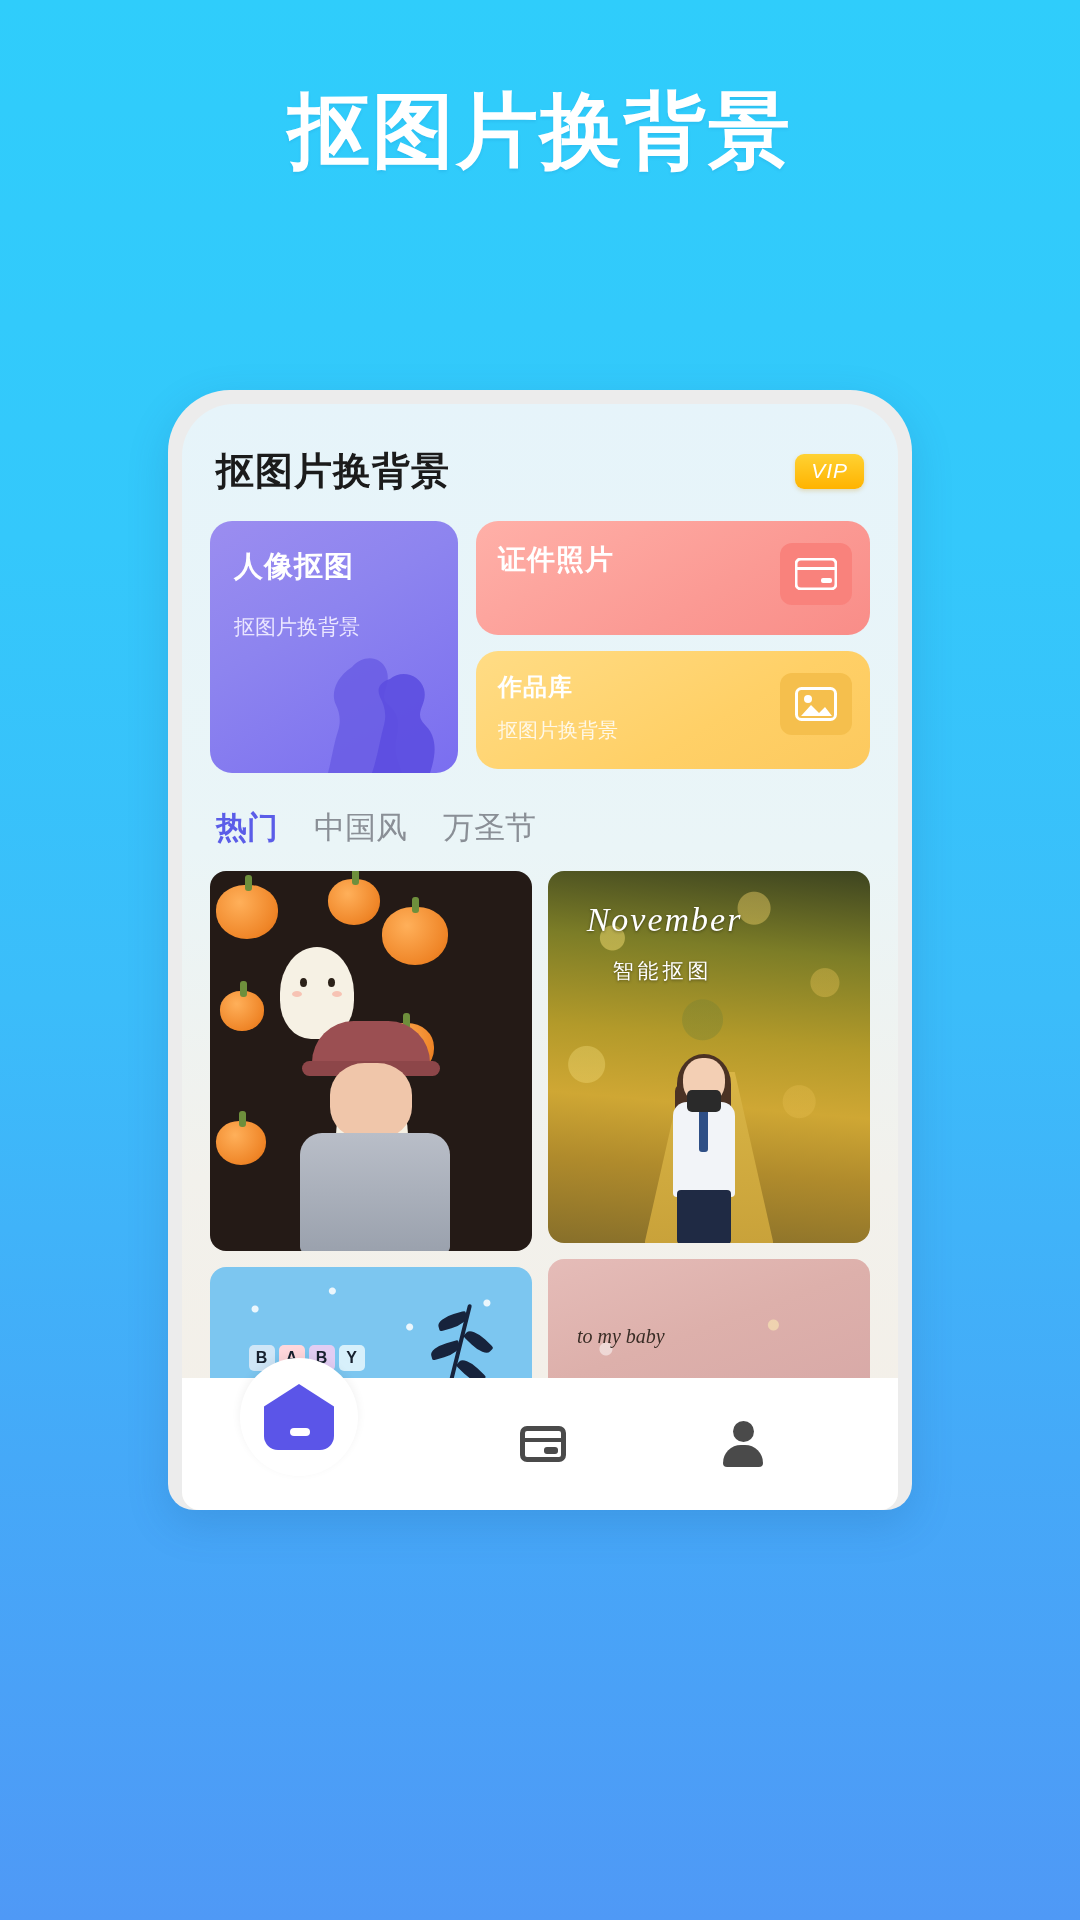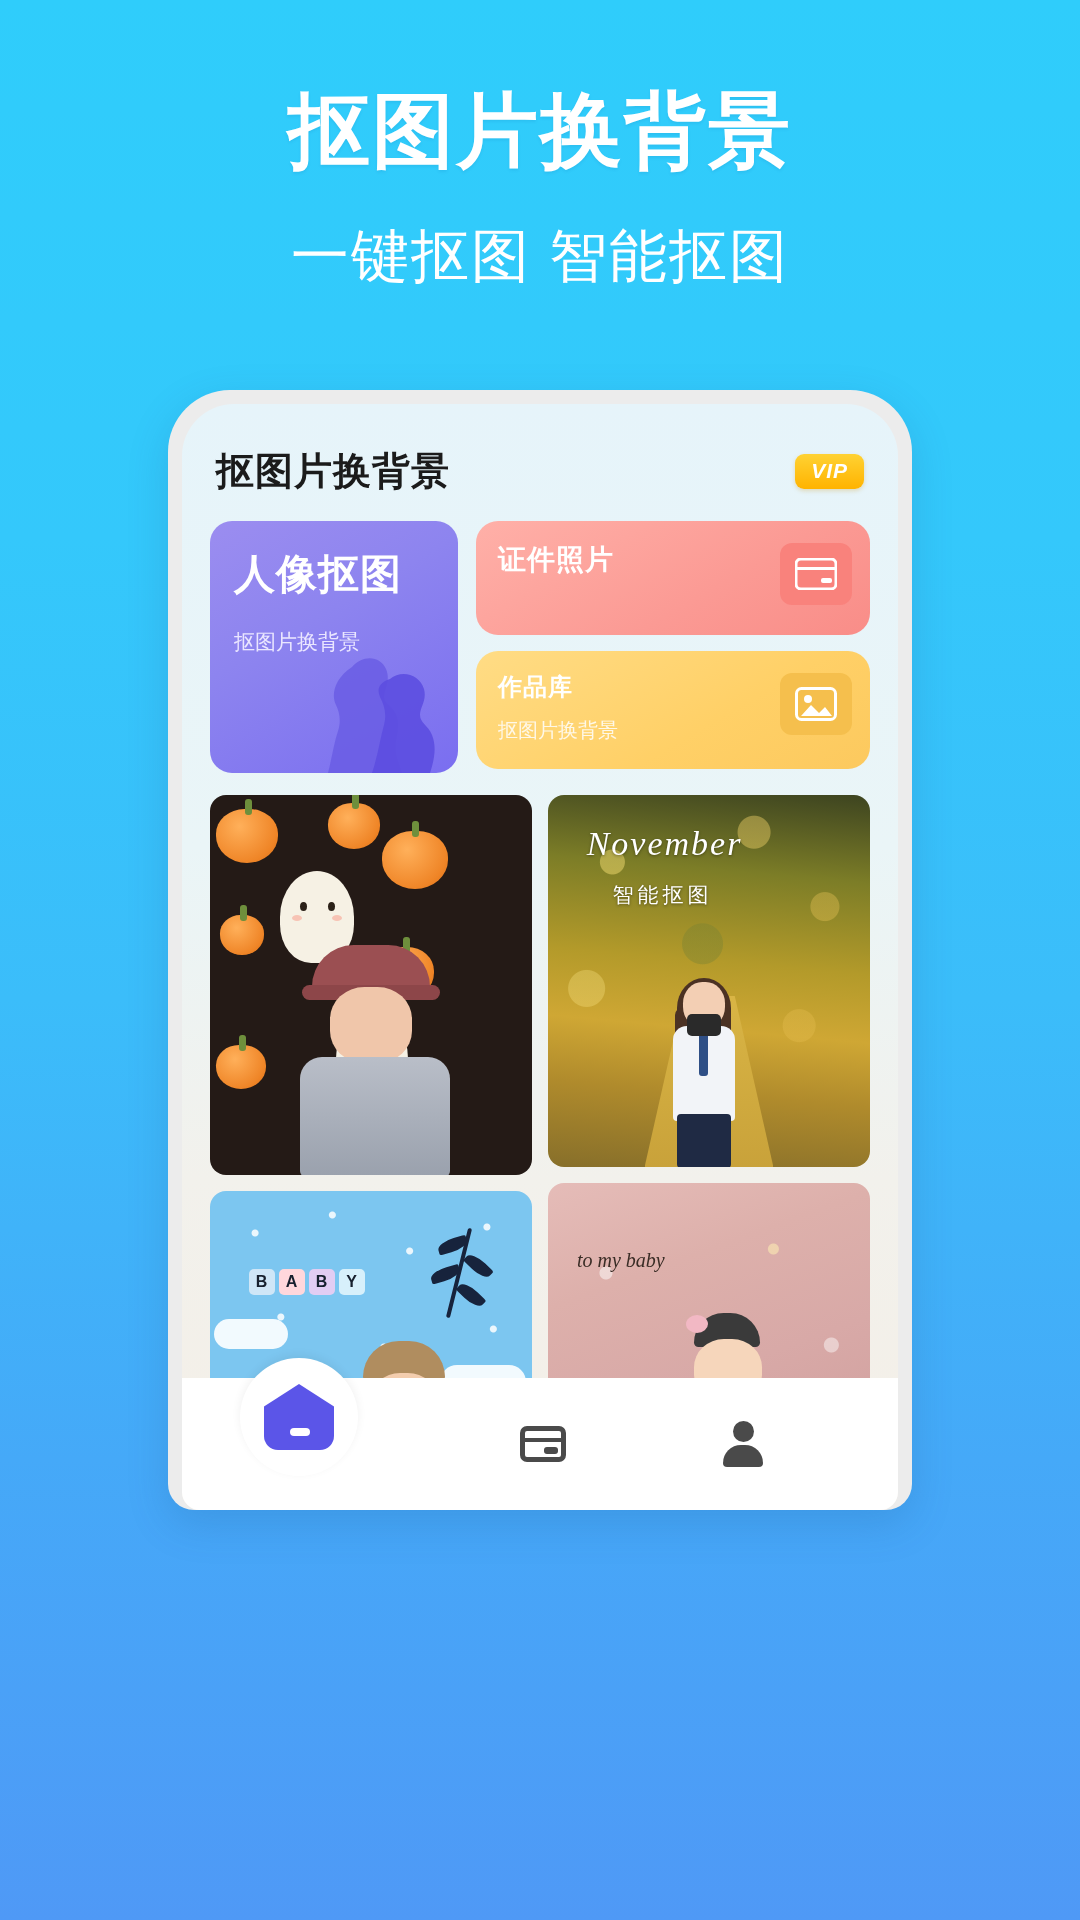--- a/index.html
+++ b/index.html
@@ -48,38 +48,38 @@
   }
 
   
   .app-head {
     display:flex; align-items:center; justify-content:space-between;
     padding:42px 34px 0 34px;
   }
   .app-title { font-size:38px; font-weight:bold; color:#1b1b1b; letter-spacing:1px; }
   .vip-badge {
     background:linear-gradient(180deg,#ffd233,#ffb300);
-    color:#ffffff; font-size:21px; font-weight:bold;
+    color:#ffffff; font-size:21px; font-weight:normal;
     font-style:italic;
     padding:5px 16px 6px 16px; border-radius:9px;
     letter-spacing:1px;
     box-shadow:0 2px 4px rgba(200,140,0,.25);
   }
 
   
   .features { display:flex; gap:18px; padding:24px 28px 0 28px; }
   .col-left { width:248px; }
   .col-right { width:248px; display:flex; flex-direction:column; gap:16px; flex:1; }
   .card { border-radius:22px; position:relative; overflow:hidden; }
   .card-portrait {
     height:252px;
     background:linear-gradient(150deg,#9b8df0 0%, #8d84ef 40%, #7a6ef0 100%);
     padding:26px 0 0 24px;
   }
-  .card-portrait .c-title { color:#fff; font-size:41px; font-weight:bold; letter-spacing:1px; }
+  .card-portrait .c-title { color:#fff; font-size:29px; font-weight:bold; letter-spacing:1px; }
   .card-portrait .c-sub { color:#eae6ff; font-size:21px; margin-top:26px; }
   .silhouette { position:absolute; right:14px; bottom:0; width:150px; height:120px; }
 
   .card-id {
     height:114px;
     background:linear-gradient(150deg,#ffb0a8 0%, #fb9a94 60%, #f98d88 100%);
     padding:20px 0 0 22px;
   }
   .card-id .c-title { color:#fff; font-size:28px; font-weight:bold; letter-spacing:1px; }
   .card-id .c-sub { color:#fff1ef; font-size:20px; margin-top:14px; }
@@ -217,21 +217,20 @@
   .ic-wallet:before{content:"";position:absolute;left:-5px;top:7px;width:46px;height:4px;background:#4a4a4a;}
   .ic-person{position:relative;width:44px;height:46px;}
   .ic-person:before{content:"";position:absolute;left:12px;top:0;width:21px;height:21px;border-radius:50%;background:#4a4a4a;}
   .ic-person:after{content:"";position:absolute;left:2px;top:24px;width:40px;height:22px;border-radius:22px 22px 5px 5px;background:#4a4a4a;}
 </style>
 </head>
 <body>
 
 <div class="promo">
   <div class="promo-title">抠图片换背景</div>
-  <div class="promo-sub">一键抠图 智能抠图</div>
 </div>
 
 <div class="phone">
   <div class="screen">
 
     <div class="app-head">
       <div class="app-title">抠图片换背景</div>
       <div class="vip-badge">VIP</div>
     </div>
 
@@ -264,20 +263,25 @@
             <svg width="42" height="34" viewBox="0 0 42 34">
                 <rect x="1.5" y="1.5" width="39" height="31" rx="5" fill="none" stroke="#ffffff" stroke-width="3"></rect>
                 <circle cx="13" cy="12" r="4" fill="#ffffff"></circle>
                 <path d="M6 29l10-11 8 8 6-6 7 9z" fill="#ffffff"></path>
               </svg>
           </div>
         </div>
       </div>
     </div>
 
+    <div class="tabs">
+      <div class="tab active">热门</div>
+      <div class="tab">中国风</div>
+      <div class="tab">万圣节</div>
+    </div>
 
     <div class="grid">
 
       <div class="gcol">
 
         <div class="tile t-tall">
           <div class="hw">
             <div class="pumpkin" style="left:6px;top:14px;width:62px;height:54px;"></div>
             <div class="pumpkin" style="left:118px;top:8px;width:52px;height:46px;"></div>
             <div class="pumpkin" style="left:172px;top:36px;width:66px;height:58px;"></div>

